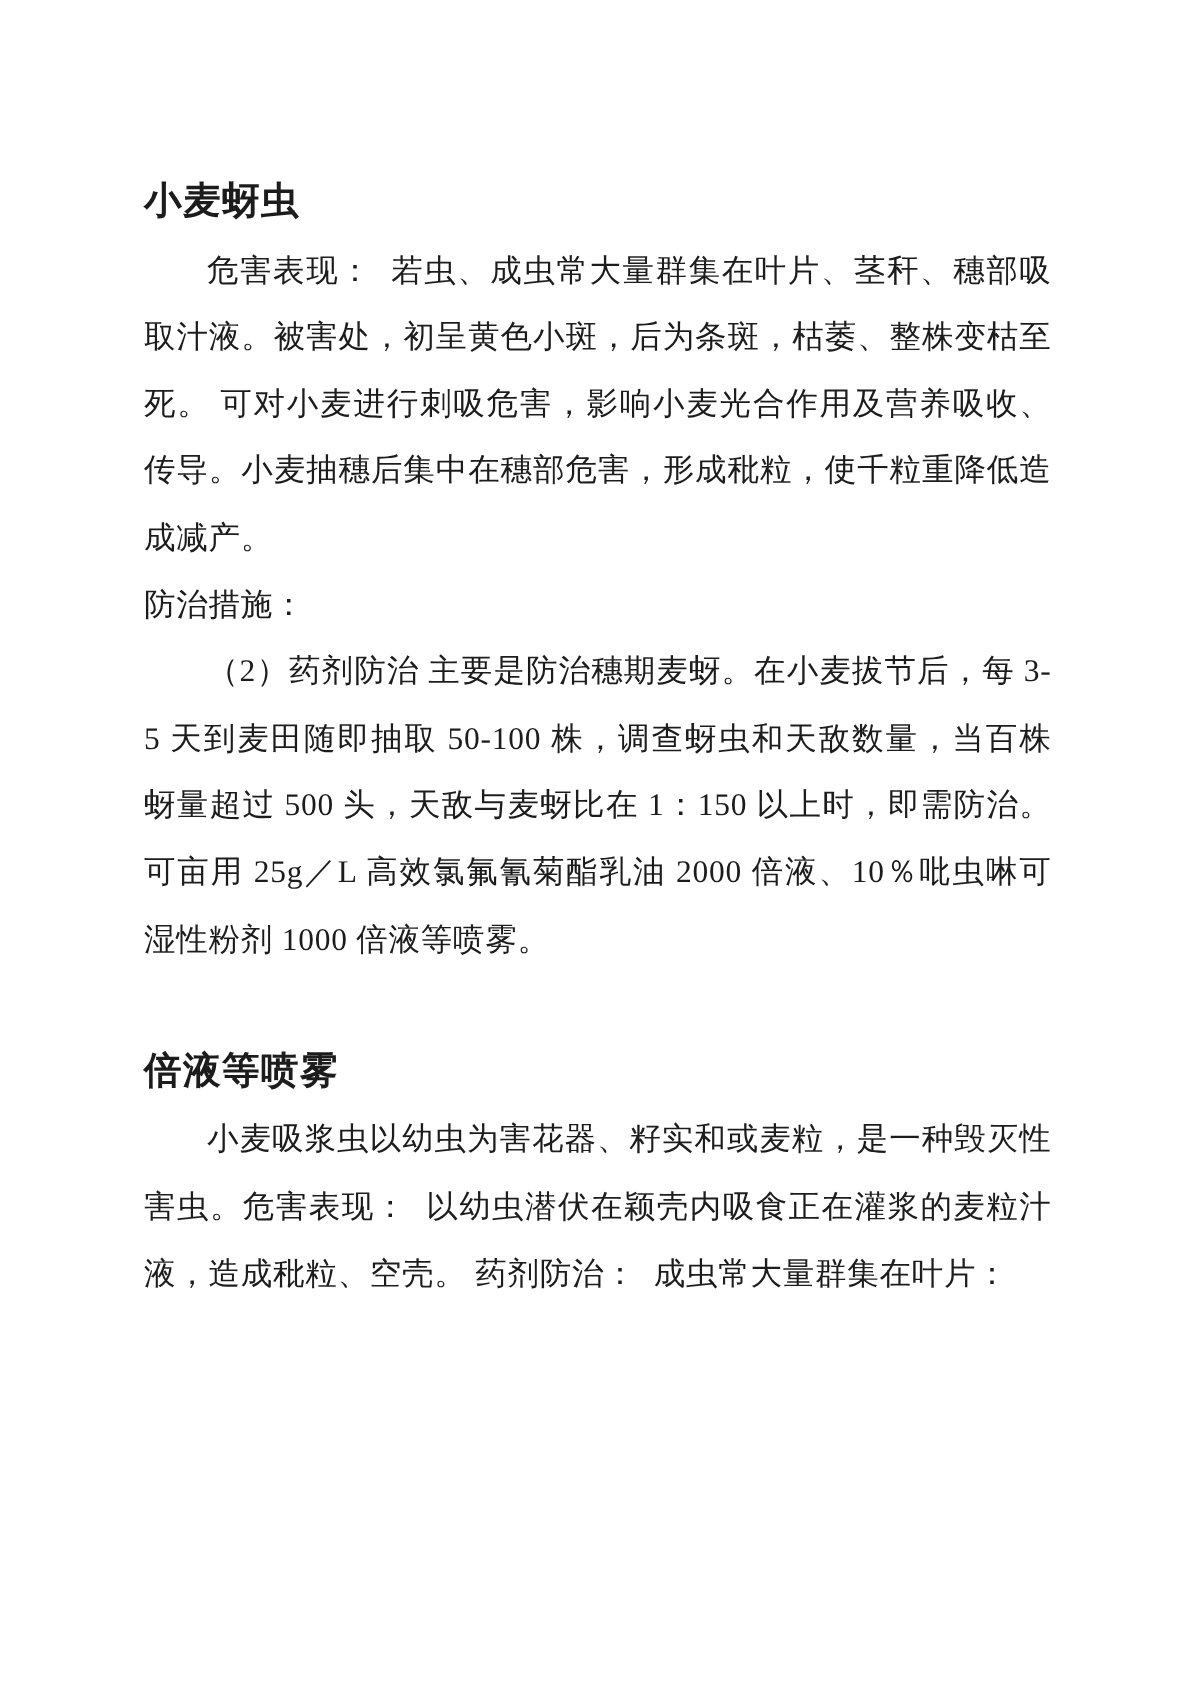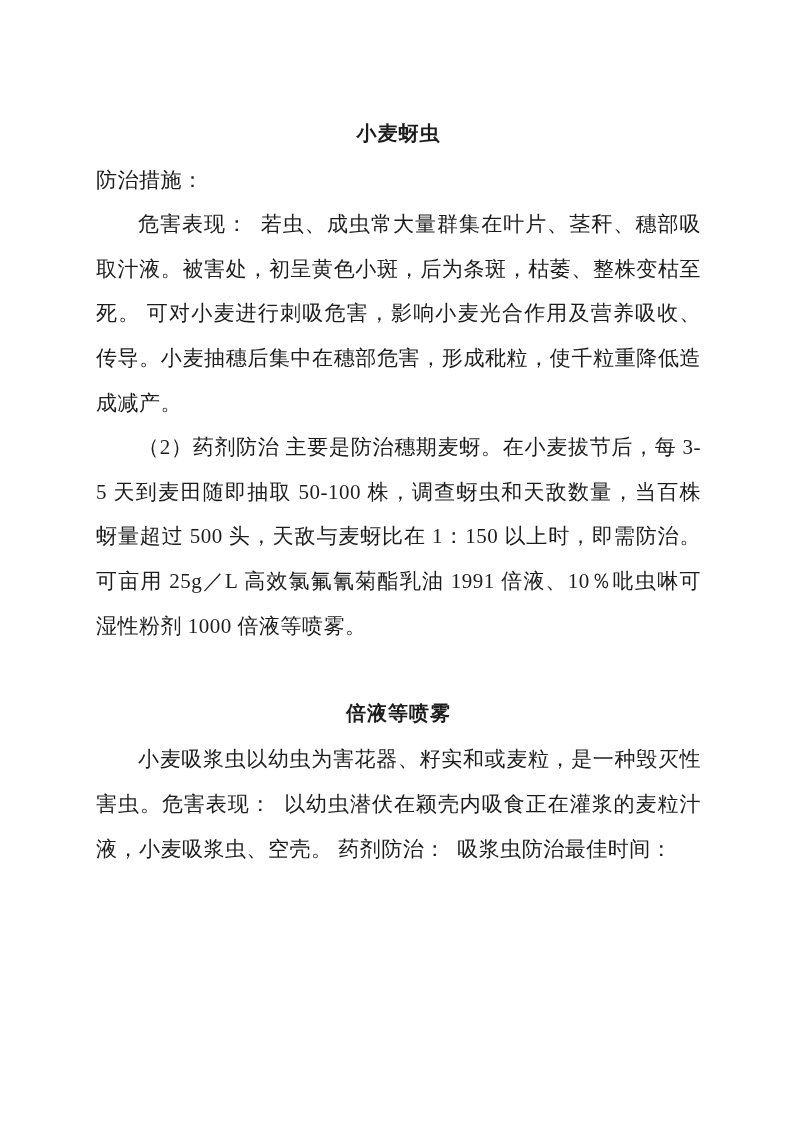--- a/index.html
+++ b/index.html
@@ -19,24 +19,24 @@
     left: 96px;
     top: 113px;
     width: 605px;
     color: #1c1c1c;
     font-family: "Liberation Serif", "DejaVu Serif", serif;
     font-size: 21px;
     line-height: 44.6px;
   }
   .doc-title {
     margin: 0;
-    font-family: Liberation Mono, monospace;
-    font-size: 20px;
+    font-family: Liberation Serif, serif;
+    font-size: 25px;
     font-weight: 700;
-    text-align: center;
+    text-align: left;
     line-height: 44.6px;
     letter-spacing: 1px;
   }
   .doc-title.second {
     margin-top: 44.6px;
   }
   .para {
     margin: 0;
     text-align: justify;
     white-space: pre-wrap;
@@ -48,25 +48,25 @@
   }
 </style>
 </head>
 <body>
 
 <div class="page">
   <div class="content">
 
     <h1 class="doc-title">小麦蚜虫</h1>
 
+    <p class="para indent">危害表现：  若虫、成虫常大量群集在叶片、茎秆、穗部吸取汁液。被害处，初呈黄色小斑，后为条斑，枯萎、整株变枯至死。 可对小麦进行刺吸危害，影响小麦光合作用及营养吸收、传导。小麦抽穗后集中在穗部危害，形成秕粒，使千粒重降低造成减产。</p>
+
     <p class="para">防治措施：</p>
 
-    <p class="para indent">危害表现：  若虫、成虫常大量群集在叶片、茎秆、穗部吸取汁液。被害处，初呈黄色小斑，后为条斑，枯萎、整株变枯至死。 可对小麦进行刺吸危害，影响小麦光合作用及营养吸收、传导。小麦抽穗后集中在穗部危害，形成秕粒，使千粒重降低造成减产。</p>
 
-
-    <p class="para indent">（2）药剂防治 主要是防治穗期麦蚜。在小麦拔节后，每 3-5 天到麦田随即抽取 50-100 株，调查蚜虫和天敌数量，当百株蚜量超过 500 头，天敌与麦蚜比在 1：150 以上时，即需防治。可亩用 25g／L 高效氯氟氰菊酯乳油 1991 倍液、10％吡虫啉可湿性粉剂 1000 倍液等喷雾。</p>
+    <p class="para indent">（2）药剂防治 主要是防治穗期麦蚜。在小麦拔节后，每 3-5 天到麦田随即抽取 50-100 株，调查蚜虫和天敌数量，当百株蚜量超过 500 头，天敌与麦蚜比在 1：150 以上时，即需防治。可亩用 25g／L 高效氯氟氰菊酯乳油 2000 倍液、10％吡虫啉可湿性粉剂 1000 倍液等喷雾。</p>
 
     <h1 class="doc-title second">倍液等喷雾</h1>
 
-    <p class="para indent">小麦吸浆虫以幼虫为害花器、籽实和或麦粒，是一种毁灭性害虫。危害表现：  以幼虫潜伏在颖壳内吸食正在灌浆的麦粒汁液，小麦吸浆虫、空壳。 药剂防治：  吸浆虫防治最佳时间：</p>
+    <p class="para indent">小麦吸浆虫以幼虫为害花器、籽实和或麦粒，是一种毁灭性害虫。危害表现：  以幼虫潜伏在颖壳内吸食正在灌浆的麦粒汁液，造成秕粒、空壳。 药剂防治：  成虫常大量群集在叶片：</p>
 
   </div>
 </div>
 
 </body></html>

